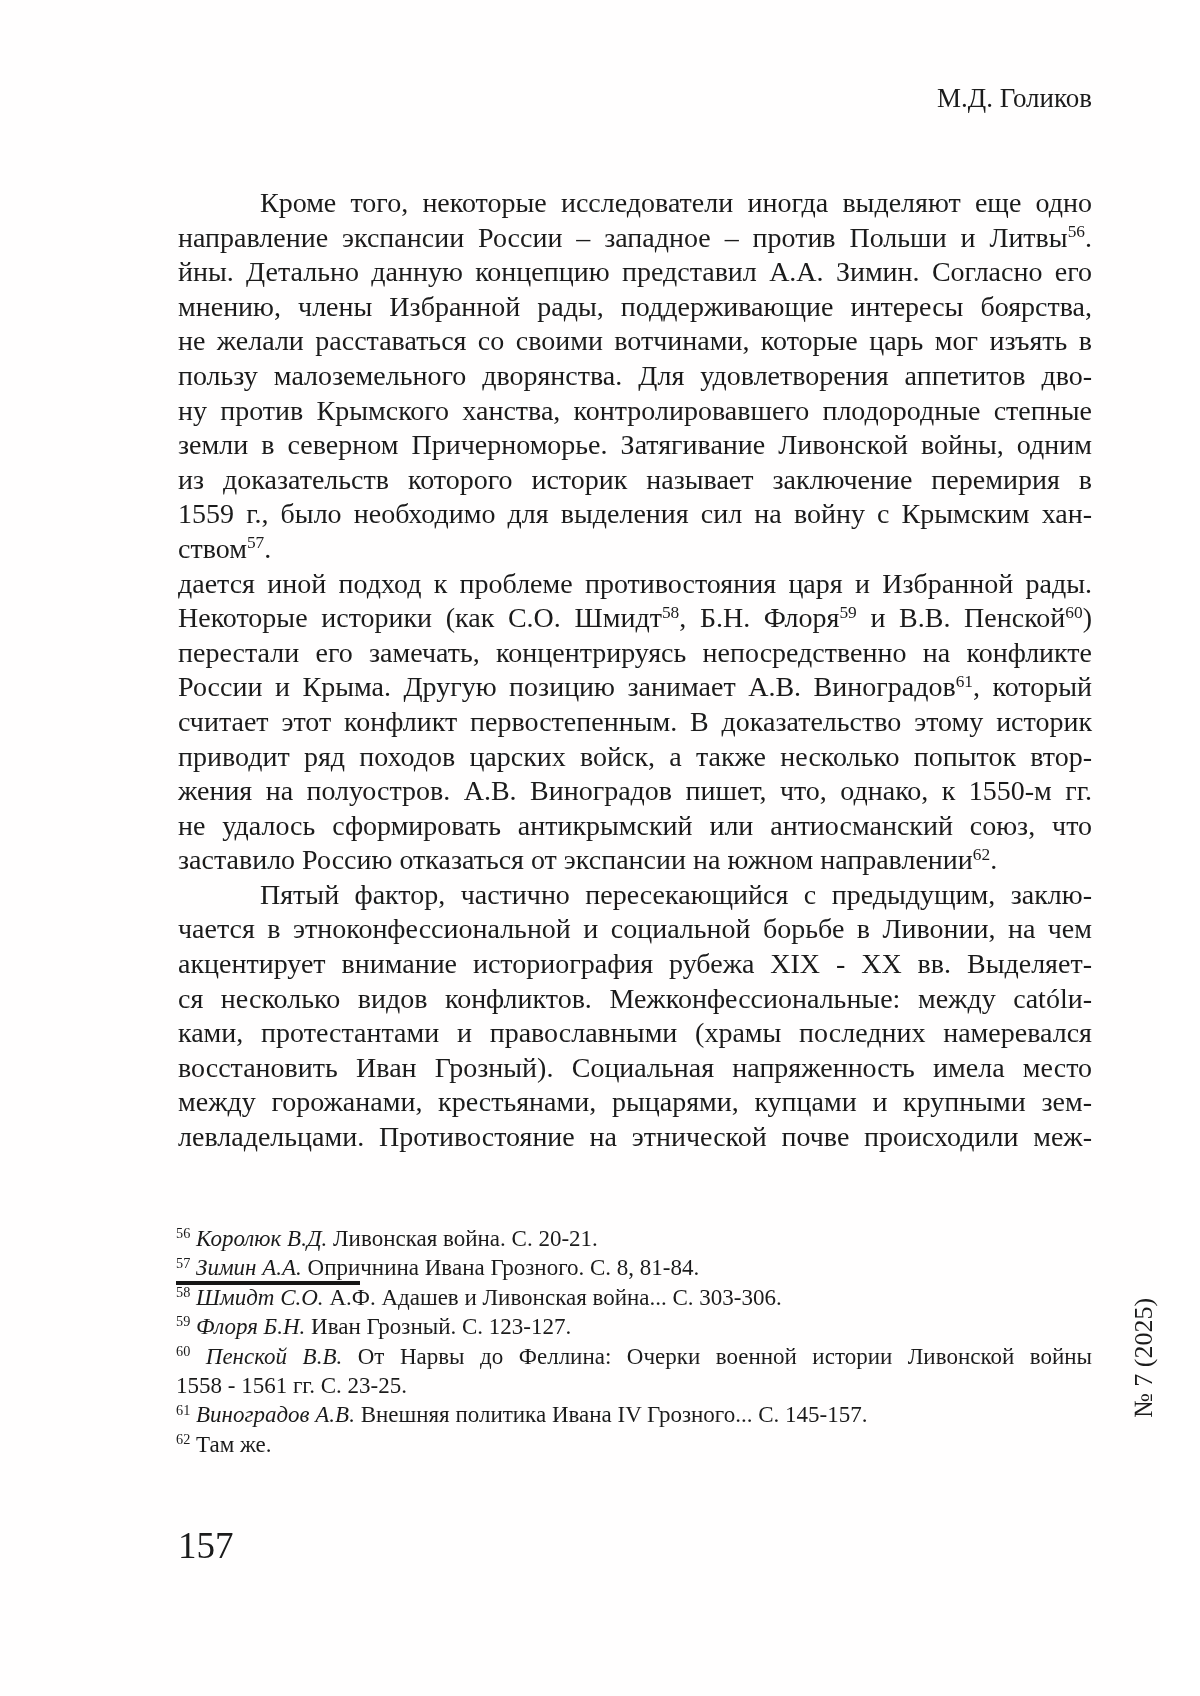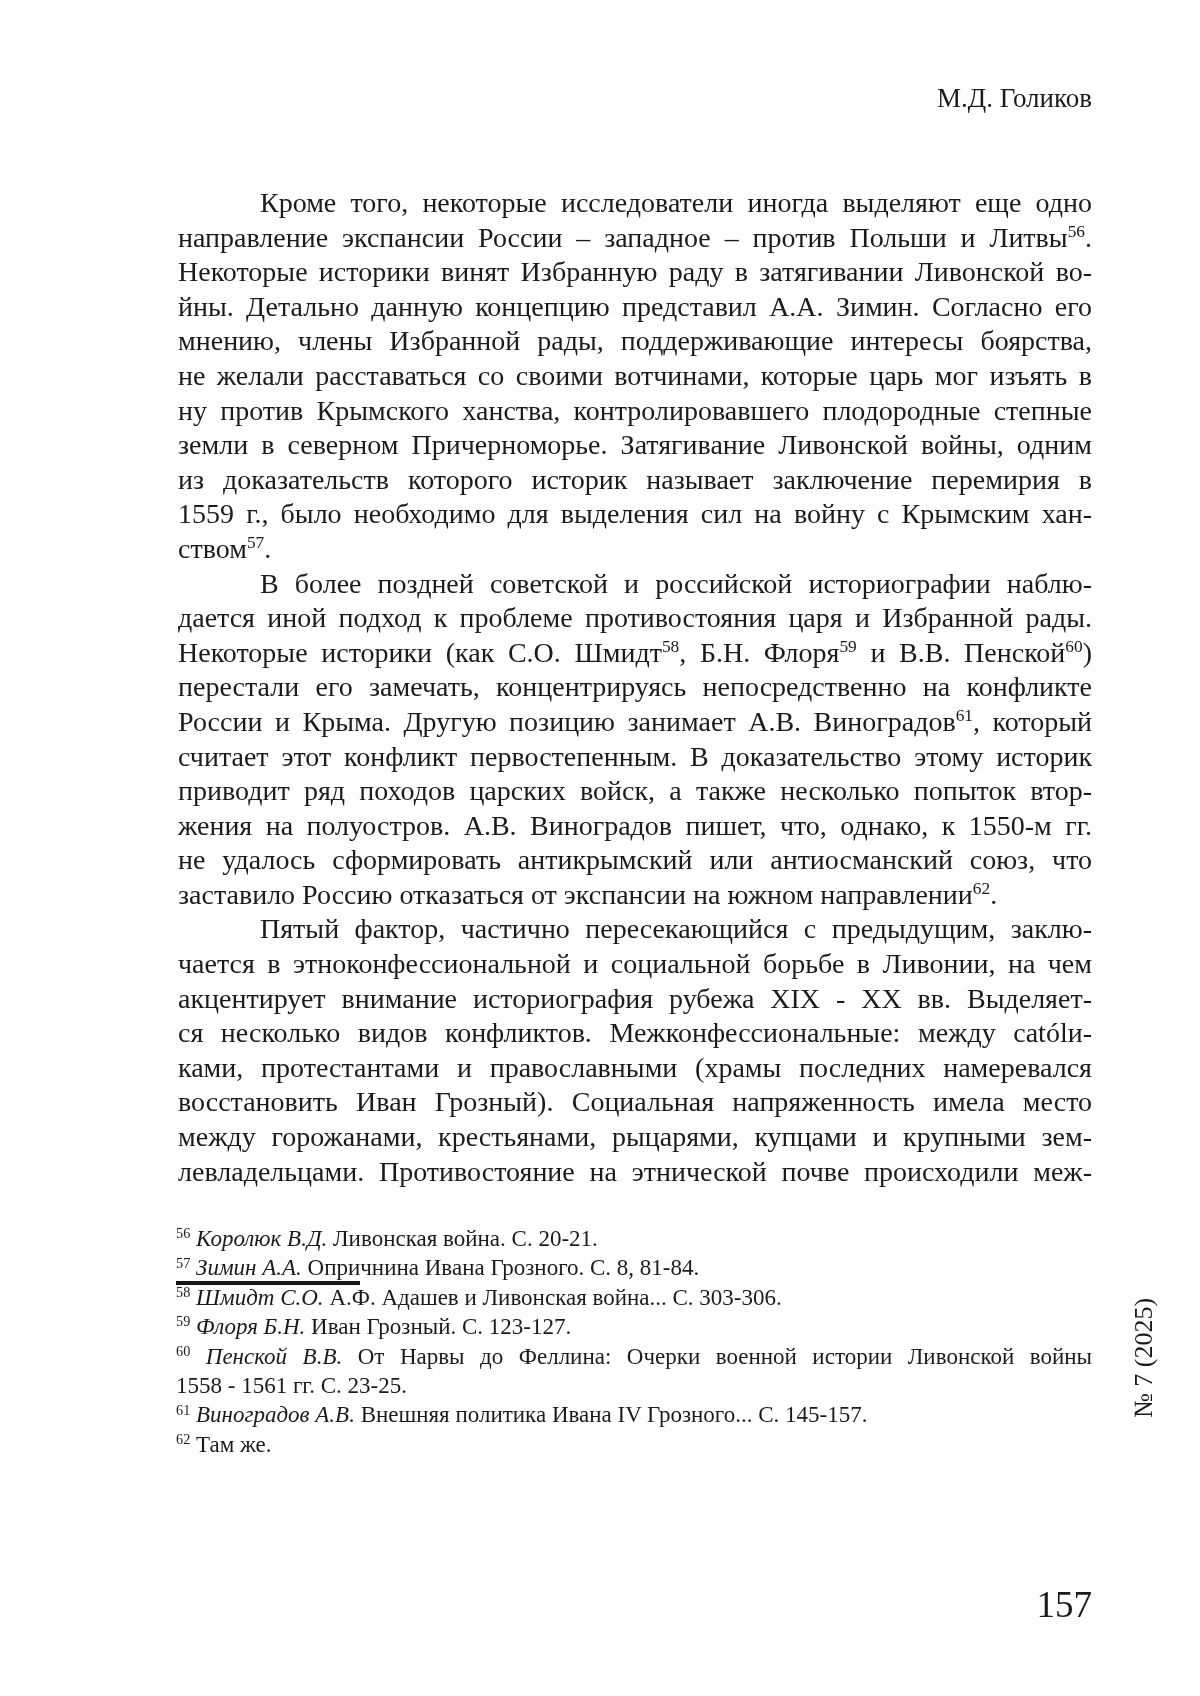--- a/index.html
+++ b/index.html
@@ -75,47 +75,46 @@
     left: 1144px;
     top: 1358px;
     transform: translate(-50%, -50%) rotate(-90deg);
     transform-origin: center center;
     font-size: 26px;
     white-space: nowrap;
   }
   .page-number {
     position: absolute;
     left: 178px;
-    top: 1584px;
+    top: 1525px;
     width: 914px;
-    text-align: right;
+    text-align: left;
     font-size: 37px;
     line-height: 42px;
   }
 </style>
 </head>
 <body>
 
 <div class="page">
 
   <div class="running-header">М.Д. Голиков</div>
 
   <div class="body-text" id="body-text">
       <div class="line just ind">Кроме того, некоторые исследователи иногда выделяют еще одно</div>
       <div class="line just">направление экспансии России – западное – против Польши и Литвы<sup class="fnref">56</sup>.</div>
-      <div class="line just">Некоторые историки винят Избранную раду в затягивании Ливонской во-</div>
       <div class="line just">йны. Детально данную концепцию представил А.А. Зимин. Согласно его</div>
       <div class="line just">мнению, члены Избранной рады, поддерживающие интересы боярства,</div>
       <div class="line just">не желали расставаться со своими вотчинами, которые царь мог изъять в</div>
+      <div class="line just">пользу малоземельного дворянства. Для удовлетворения аппетитов дво-</div>
       <div class="line just">ну против Крымского ханства, контролировавшего плодородные степные</div>
       <div class="line just">земли в северном Причерноморье. Затягивание Ливонской войны, одним</div>
       <div class="line just">из доказательств которого историк называет заключение перемирия в</div>
       <div class="line just">1559 г., было необходимо для выделения сил на войну с Крымским хан-</div>
       <div class="line">ством<sup class="fnref">57</sup>.</div>
-      <div class="line just ind">В более поздней советской и российской историографии наблю-</div>
       <div class="line just">дается иной подход к проблеме противостояния царя и Избранной рады.</div>
       <div class="line just">Некоторые историки (как С.О. Шмидт<sup class="fnref">58</sup>, Б.Н. Флоря<sup class="fnref">59</sup> и В.В. Пенской<sup class="fnref">60</sup>)</div>
       <div class="line just">перестали его замечать, концентрируясь непосредственно на конфликте</div>
       <div class="line just">России и Крыма. Другую позицию занимает А.В. Виноградов<sup class="fnref">61</sup>, который</div>
       <div class="line just">считает этот конфликт первостепенным. В доказательство этому историк</div>
       <div class="line just">приводит ряд походов царских войск, а также несколько попыток втор-</div>
       <div class="line just">жения на полуостров. А.В. Виноградов пишет, что, однако, к 1550-м гг.</div>
       <div class="line just">не удалось сформировать антикрымский или антиосманский союз, что</div>
       <div class="line">заставило Россию отказаться от экспансии на южном направлении<sup class="fnref">62</sup>.</div>
       <div class="line just ind">Пятый фактор, частично пересекающийся с предыдущим, заклю-</div>

